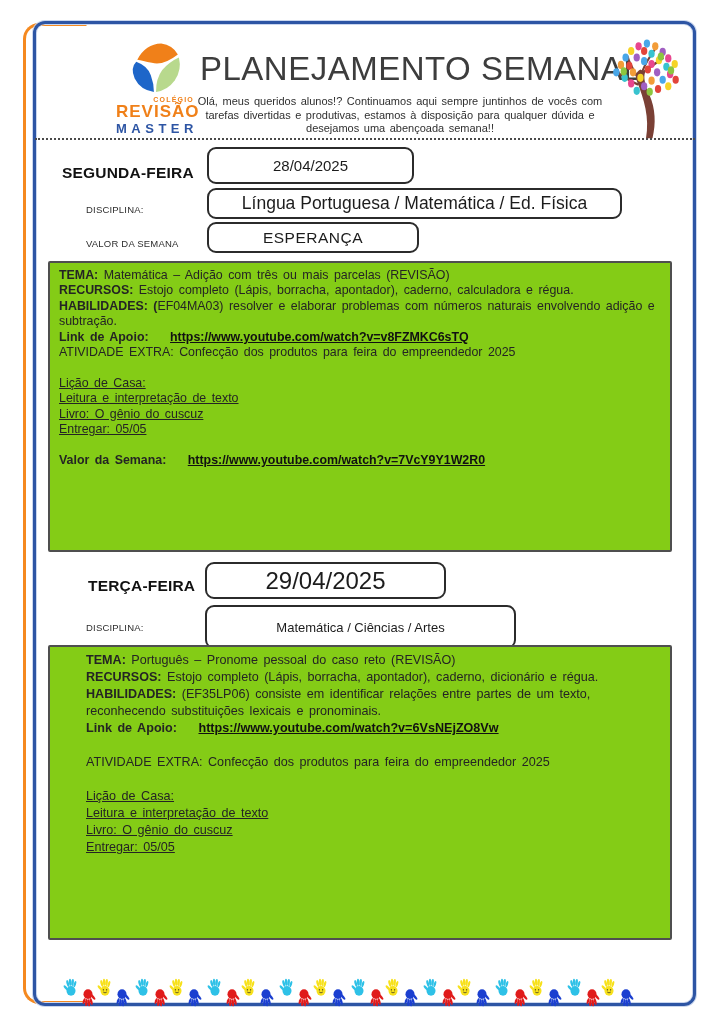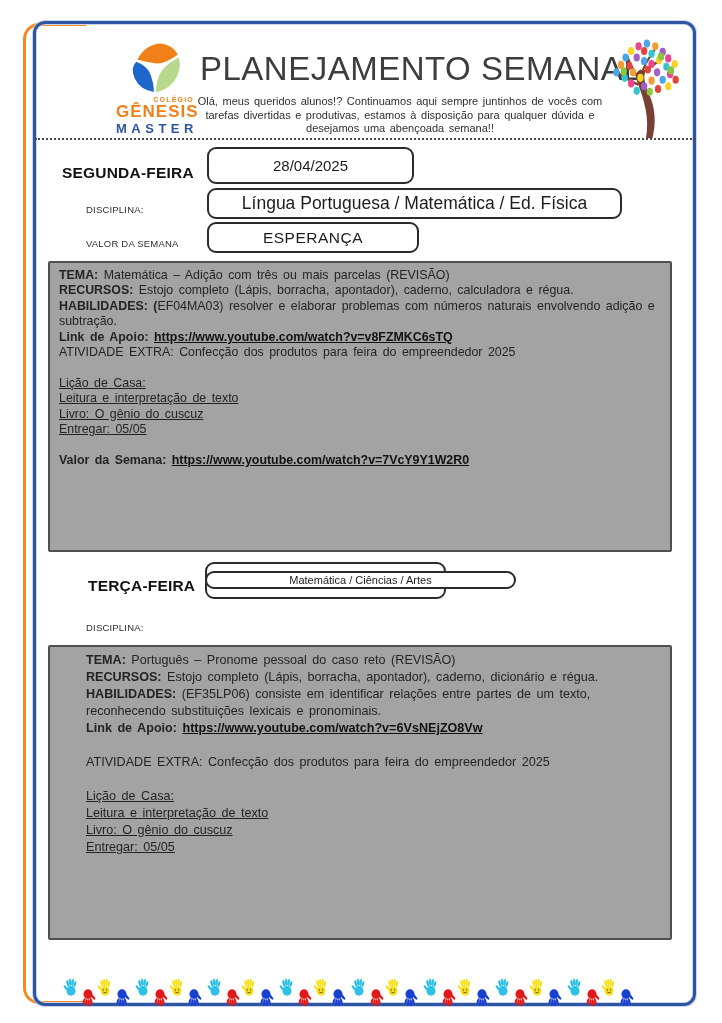--- a/index.html
+++ b/index.html
@@ -38,38 +38,38 @@
   .day-label { position:absolute; font-size:15.5px; font-weight:bold; color:#111; letter-spacing:0.2px; }
   .day-label.mon { left:62px; top:164px; }
   .day-label.tue { left:88px; top:577px; }
   .field-box {
     position:absolute; border:2px solid #2b2b2b; border-radius:9px; background:#fff;
     display:flex; align-items:center; justify-content:center; color:#1c1c1c;
   }
   .date-box.mon { left:207px; top:147px; width:207px; height:37px; font-size:15px; }
   .date-box.tue { left:205px; top:562px; width:241px; height:37px; font-size:24px; }
   .disc-box.mon { left:207px; top:188px; width:415px; height:31px; font-size:17.5px;border-radius:9px; }
-  .disc-box.tue { left:205px; top:571px; width:311px; height:18px; font-size:11px; }
+  .disc-box.tue { left:205px; top:605px; width:311px; height:44px; font-size:13px; }
   .valor-box    { left:207px; top:222px; width:212px; height:31px; font-size:15.5px; letter-spacing:0.5px; }
   .small-label { position:absolute; left:86px; width:112px; 
     font-size:9.5px; color:#2e2e2e; letter-spacing:0.2px; }
   .small-label.d1 { top:204px; }
   .small-label.v1 { top:238px; }
   .small-label.d2 { top:622px; }
   
   .content-box {
-    position:absolute; left:48px; width:624px; background:#a3a3a3;
+    position:absolute; left:48px; width:624px; background:#84cc16;
     border:2px solid #4f4f4f; border-radius:2px; padding:5px 9px;
     color:#242424; word-spacing:2px;
   }
   .content-box.mon { top:261px; height:291px; font-size:12.4px; line-height:15.4px; }
   .content-box.tue { top:645px; height:295px; font-size:12.6px; line-height:17px;padding-left:36px; }
   .seg-b { font-weight:bold; }
   .seg-u { text-decoration:underline; }
-  .seg-link { font-weight:bold; text-decoration:underline; color:#111; cursor:pointer; }
+  .seg-link { font-weight:bold; text-decoration:underline; color:#111; cursor:pointer;margin-left:16px; }
   
   .hands { position:absolute; left:63px; top:975px; width:600px; height:31px;
     display:flex; align-items:flex-start; }
   .hand { flex:0 0 auto; margin-right:1px; }
   .hand.down { transform:rotate(180deg); margin-top:6px; }
   .hand.group-end { margin-right:5px; }
 </style>
 </head>
 <body>
 
@@ -77,21 +77,21 @@
   <div class="accent-border"></div>
   <div class="page-border"></div>
 
   <div class="logo-wrap">
     <svg class="logo-swirl" width="58" height="52" viewBox="0 0 100 100">
       <path d="M14,34 Q30,4 60,3 Q82,6 92,24 Q64,46 42,40 Q24,36 14,34 Z" fill="#f08019"></path>
       <path d="M94,30 Q100,54 86,74 Q72,93 50,96 Q50,70 62,54 Q76,38 94,30 Z" fill="#b8d98d"></path>
       <path d="M46,96 Q20,92 9,70 Q0,50 12,38 Q34,46 40,64 Q46,80 46,96 Z" fill="#1e66c9"></path>
     </svg>
     <div class="logo-colegio">COLÉGIO</div>
-    <div class="logo-genesis">GÊNESIS</div>
+    <div class="logo-genesis">REVISÃO</div>
     <div class="logo-master">MASTER</div>
   </div>
 
   <div class="page-title">PLANEJAMENTO SEMANAL</div>
 
   <div class="subtitle">
     <div>Olá, meus queridos alunos!? Continuamos aqui sempre  juntinhos de vocês com</div>
     <div>tarefas divertidas e produtivas, estamos à disposição para qualquer dúvida e</div>
     <div>desejamos  uma abençoada semana!!</div>
   </div>

